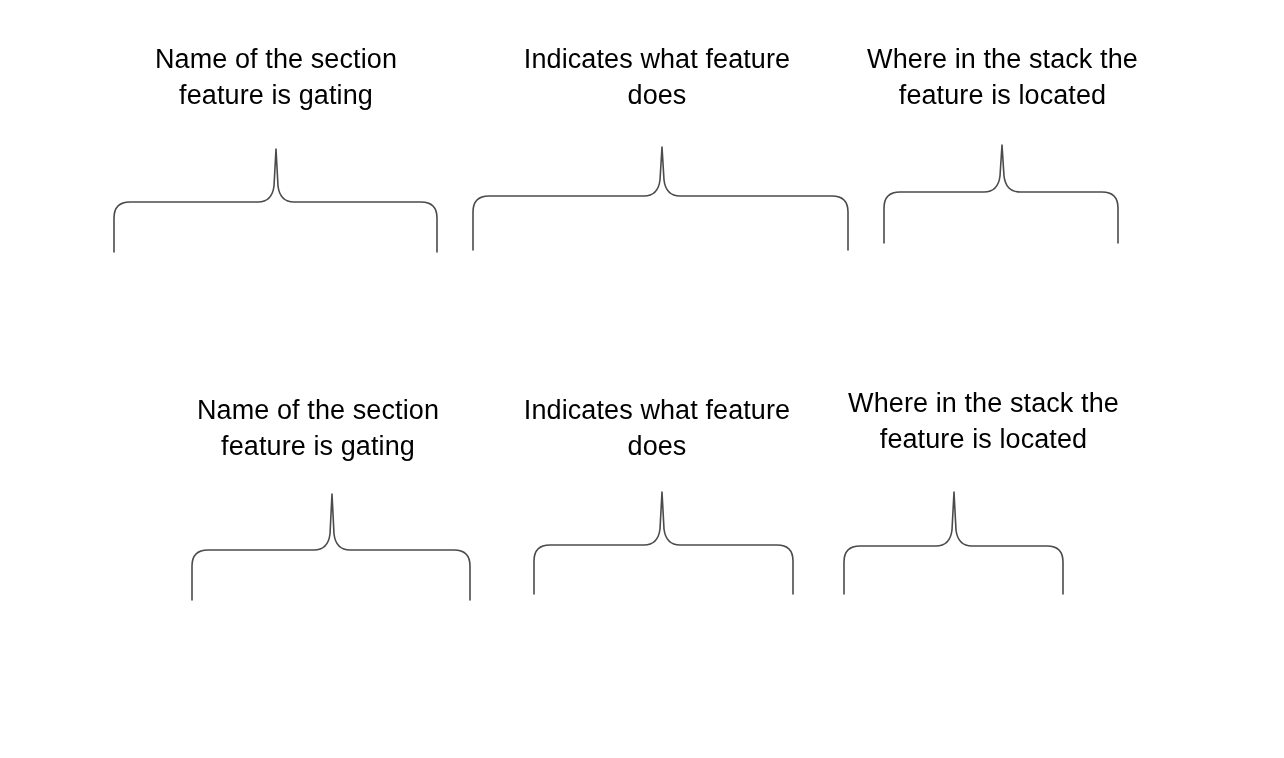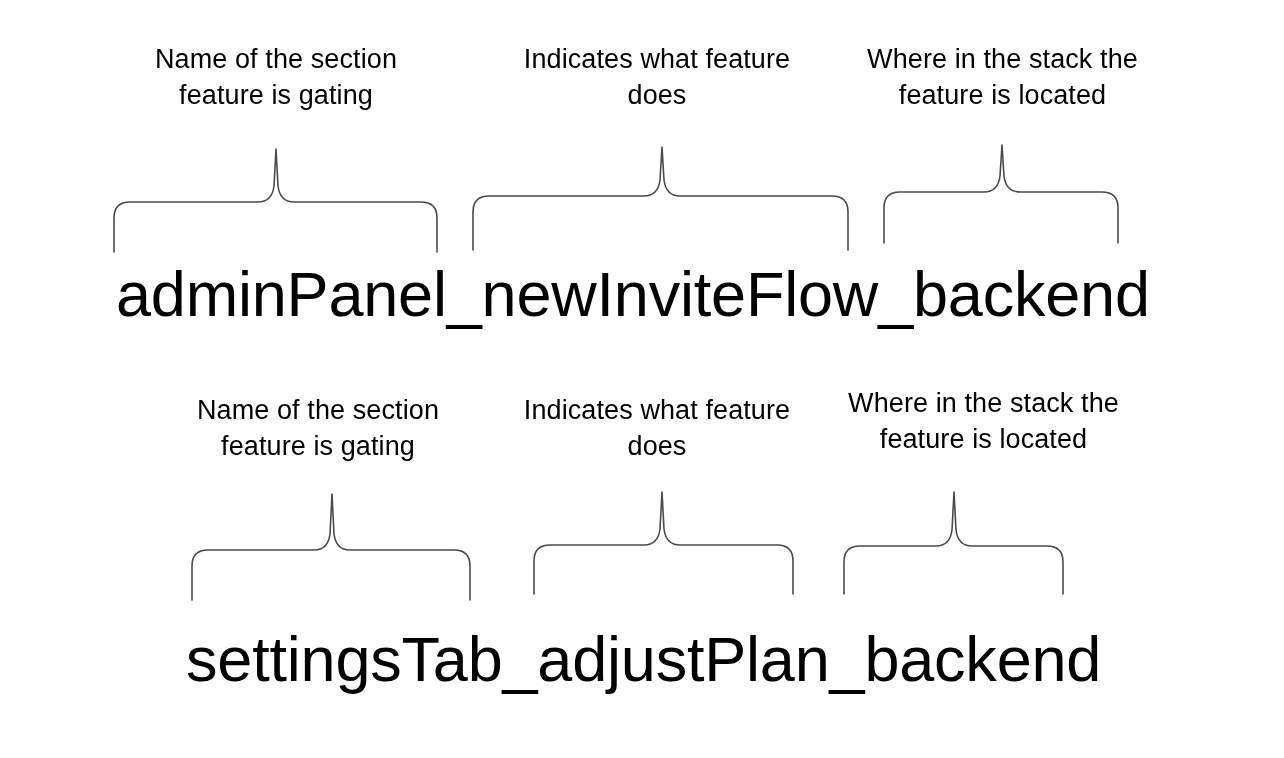--- a/index.html
+++ b/index.html
@@ -178,21 +178,15 @@
                  L 956 530
                  Q 958 546 972 546
                  L 1047 546
                  Q 1063 546 1063 562
                  L 1063 594"></path>
       </g>
 
     </svg>
   </div>
 
-  <div class="identifier" style="left:116px; top:263px;">
-    <span class="seg">adminPanel</span><span class="seg">_newInviteFlow</span><span class="seg">_backend</span>
-  </div>
 
-  <div class="identifier" style="left:186px; top:628px;">
-    <span class="seg">settingsTab</span><span class="seg">_adjustPlan</span><span class="seg">_backend</span>
-  </div>
 
 </div>
 
 </body></html>

